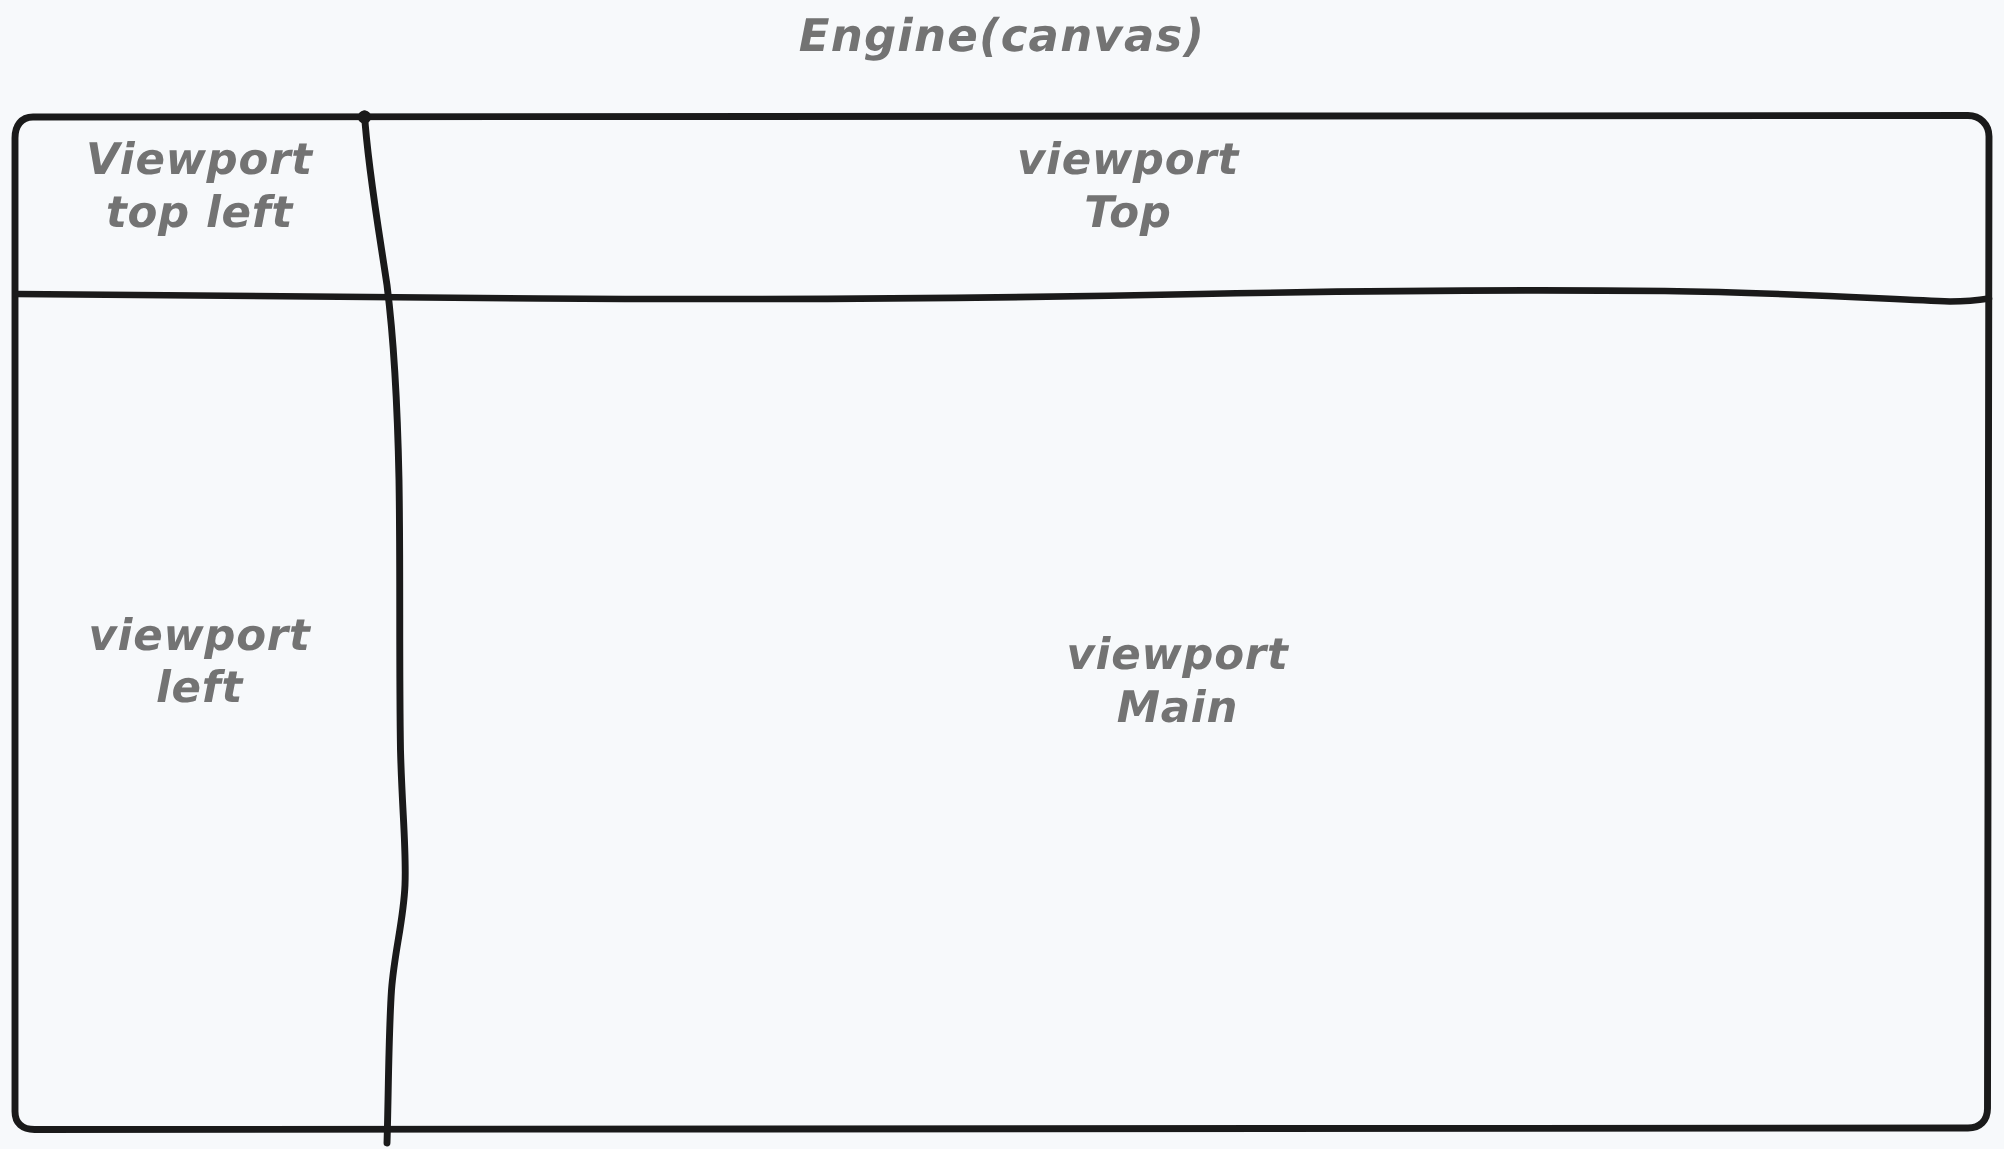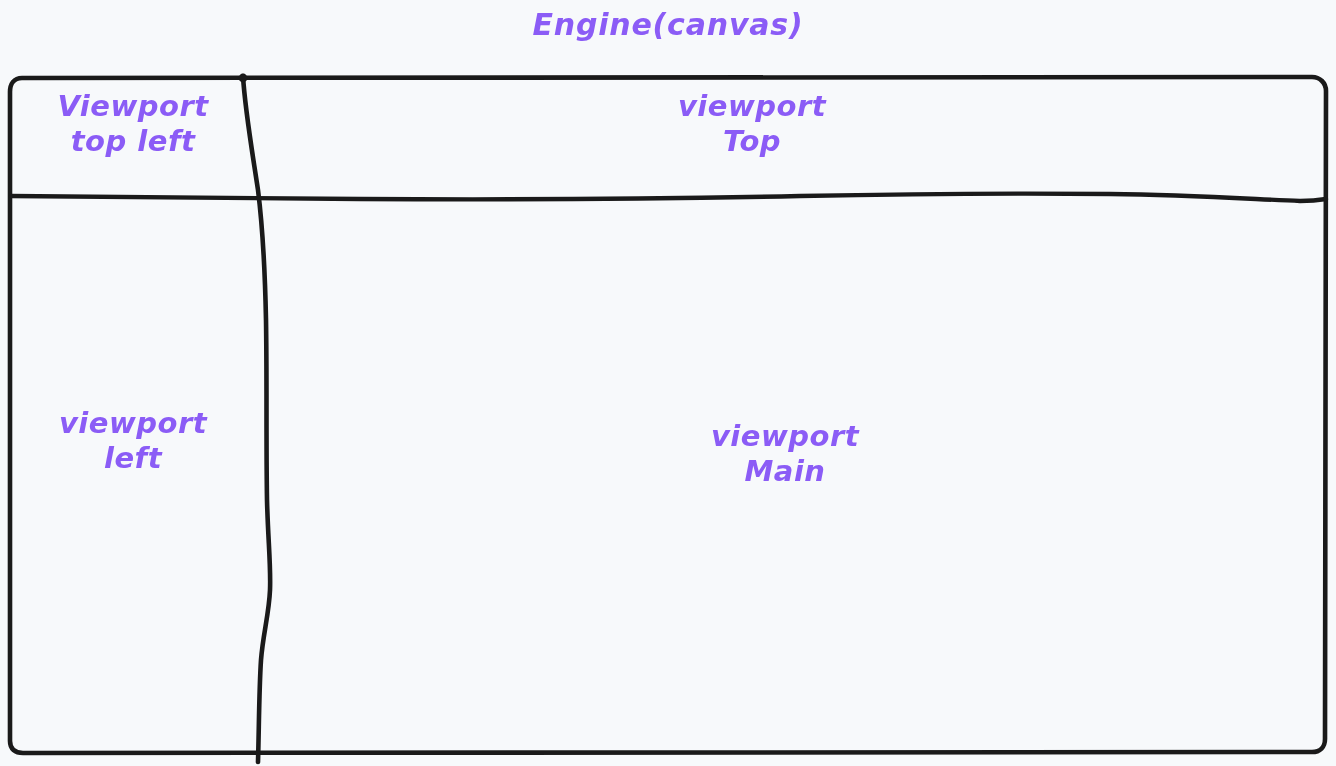--- a/index.html
+++ b/index.html
@@ -29,21 +29,21 @@
     top: 0;
     left: 0;
     width: 1336px;
     height: 766px;
     pointer-events: none;
   }
 
   
   .label {
     position: absolute;
-    color: #8b5cf6;
+    color: #737373;
     font-family: "DejaVu Sans", sans-serif;
     font-weight: 700;
     font-style: italic;
     letter-spacing: 0.5px;
     line-height: 1.22;
     text-align: center;
     white-space: pre-line;
     -webkit-font-smoothing: antialiased;
   }
 

